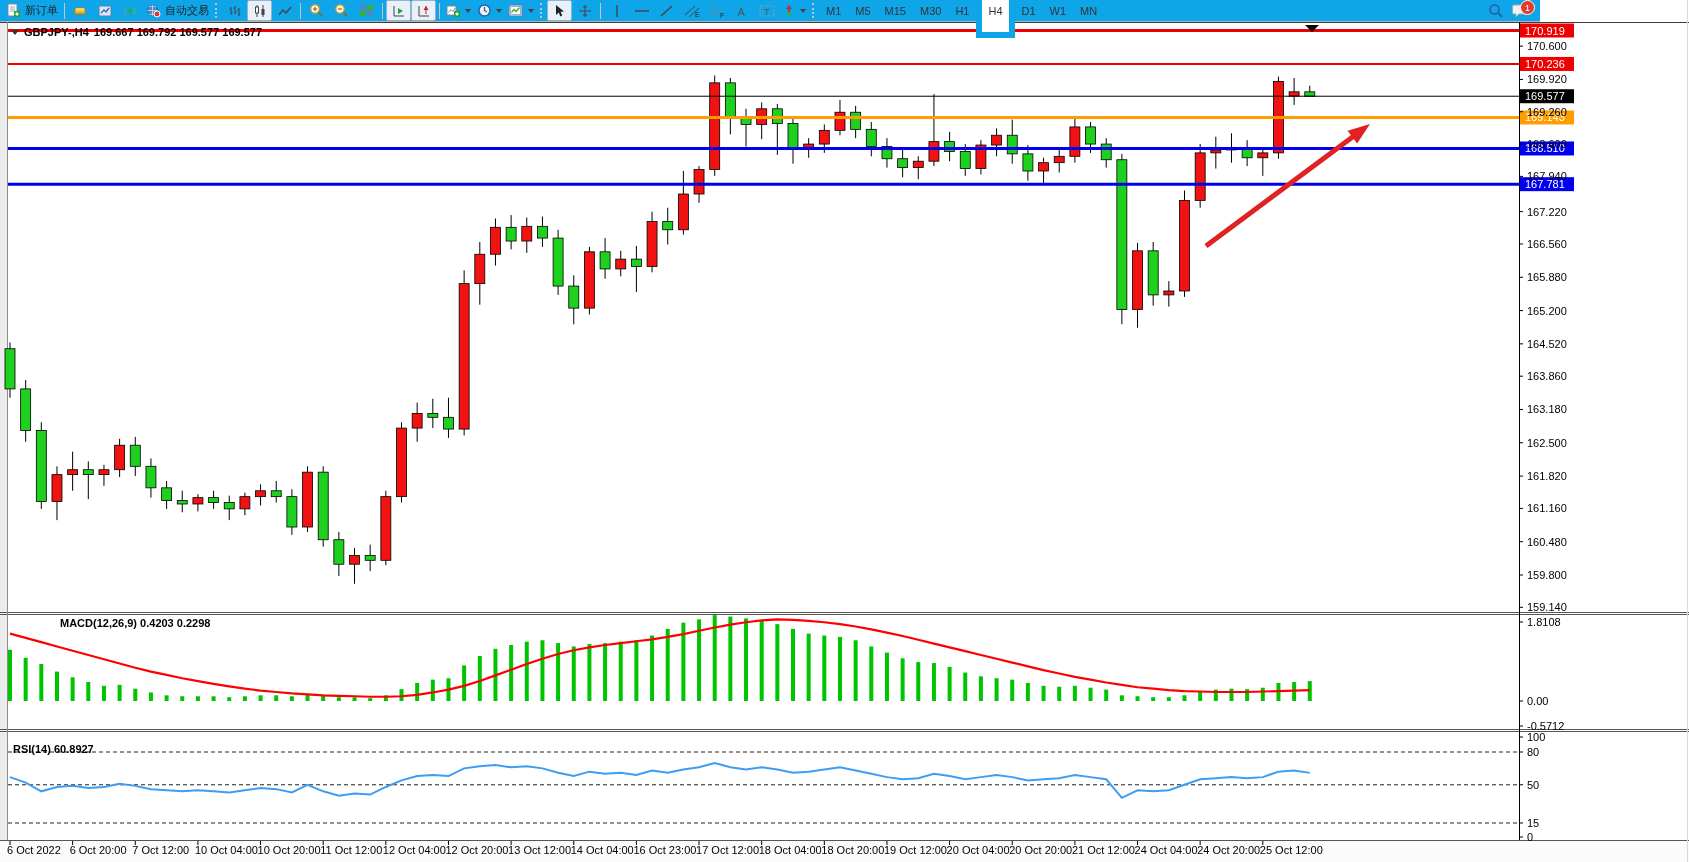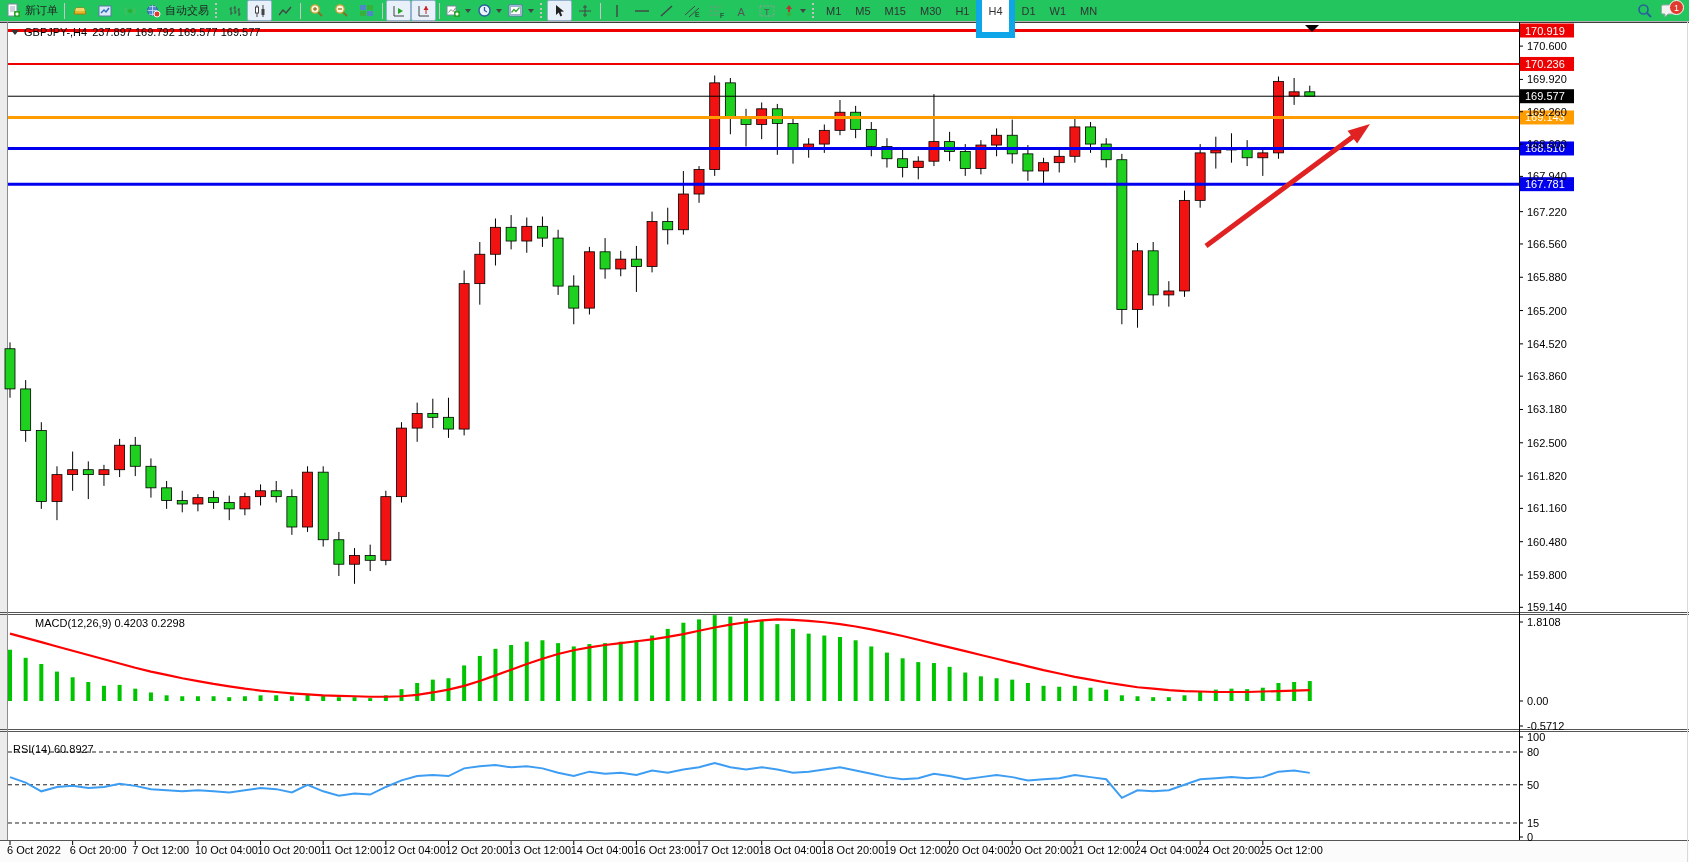--- a/index.html
+++ b/index.html
@@ -1,37 +1,37 @@
 <!DOCTYPE html>
 <html><head>
 <meta charset="utf-8">
 <style>
   html,body{margin:0;padding:0;}
   body{width:1689px;height:862px;position:relative;overflow:hidden;background:#fff;
        font-family:"Liberation Sans",sans-serif;-webkit-font-smoothing:antialiased;}
-  .toolbar{position:absolute;top:0;left:0;width:1689px;height:22px;background:#22c55e;
+  .toolbar{position:absolute;top:0;left:0;width:1540px;height:22px;background:#0ea5e9;
        border-bottom:1px solid #b4b4b4;display:flex;align-items:center;padding:0 3px;z-index:20;
        box-sizing:border-box;font-size:11px;color:#222;}
   .tbtn{height:19px;min-width:19px;display:flex;align-items:center;justify-content:center;
        padding:0 2px;border:1px solid transparent;border-radius:2px;gap:2px;cursor:default;}
   .tbtn.sel{border:1px solid #93b2cf;background:#e8f0fa;}
   .tbtn .lbl{margin-left:2px;white-space:nowrap;}
   .tf{padding:12px 6px;height:18px;display:flex;align-items:center;font-size:11px;color:#333;
        border:1px solid transparent;}
   .tf.sel{border:6px solid #0ea5e9;background:#fff;}
   .tsep{width:1px;height:16px;background:#c6c6c6;margin:0 3px;flex:0 0 auto;}
   .grip{width:2px;height:15px;border-left:2px dotted #c2c2c2;margin:0 3px;flex:0 0 auto;}
   .caret{width:0;height:0;border-left:3px solid transparent;border-right:3px solid transparent;
        border-top:4px solid #444;margin-left:2px;}
   .spacer{flex:1 1 auto;}
-  .overlay{position:absolute;z-index:5;font-size:11px;color:#000;white-space:nowrap;}
+  .overlay{position:absolute;z-index:5;font-size:11px;color:#000;white-space:nowrap;font-weight:bold;}
   #title-row{left:11px;top:26px;display:flex;align-items:center;gap:5px;}
   .dd-tri{width:0;height:0;border-left:4px solid transparent;border-right:4px solid transparent;
        border-top:5px solid #333;}
-  #macd-label{left:0;top:617px;padding-left:35px;}
+  #macd-label{left:25px;top:617px;padding-left:35px;}
   #rsi-label{left:13px;top:734px;margin-top:9px;}
   svg text{font-family:"Liberation Sans",sans-serif;}
   .badge-txt{fill:#fff;font-size:11px;}
   .tick-txt{fill:#000;font-size:11px;}
 </style>
 </head>
 <body>
 
 <div class="toolbar">
   <div class="tbtn">
@@ -641,21 +641,21 @@
   <g id="g-annot">
       <polygon points="1305,25 1319,25 1312,32" fill="#000"></polygon>
       <line x1="1206" y1="246" x2="1355.5578405574743" y2="134.74355763407394" stroke="#e02222" stroke-width="5"></line>
       <polygon points="1370,124 1357.1233862965016,143.54975241610174 1347.5735572884357,130.71227735607897" fill="#e02222"></polygon>
     </g>
 </svg>
 
 <div class="overlay" id="title-row">
   <span class="dd-tri"></span>
   <span>GBPJPY-,H4</span>
-  <span>237.897 169.792 169.577 169.577</span>
+  <span>169.667 169.792 169.577 169.577</span>
 </div>
 <div class="overlay" id="macd-label">
   <span>MACD(12,26,9)</span>
   <span>0.4203 0.2298</span>
 </div>
 <div class="overlay" id="rsi-label">
   <span>RSI(14)</span>
   <span>60.8927</span>
 </div>
 

